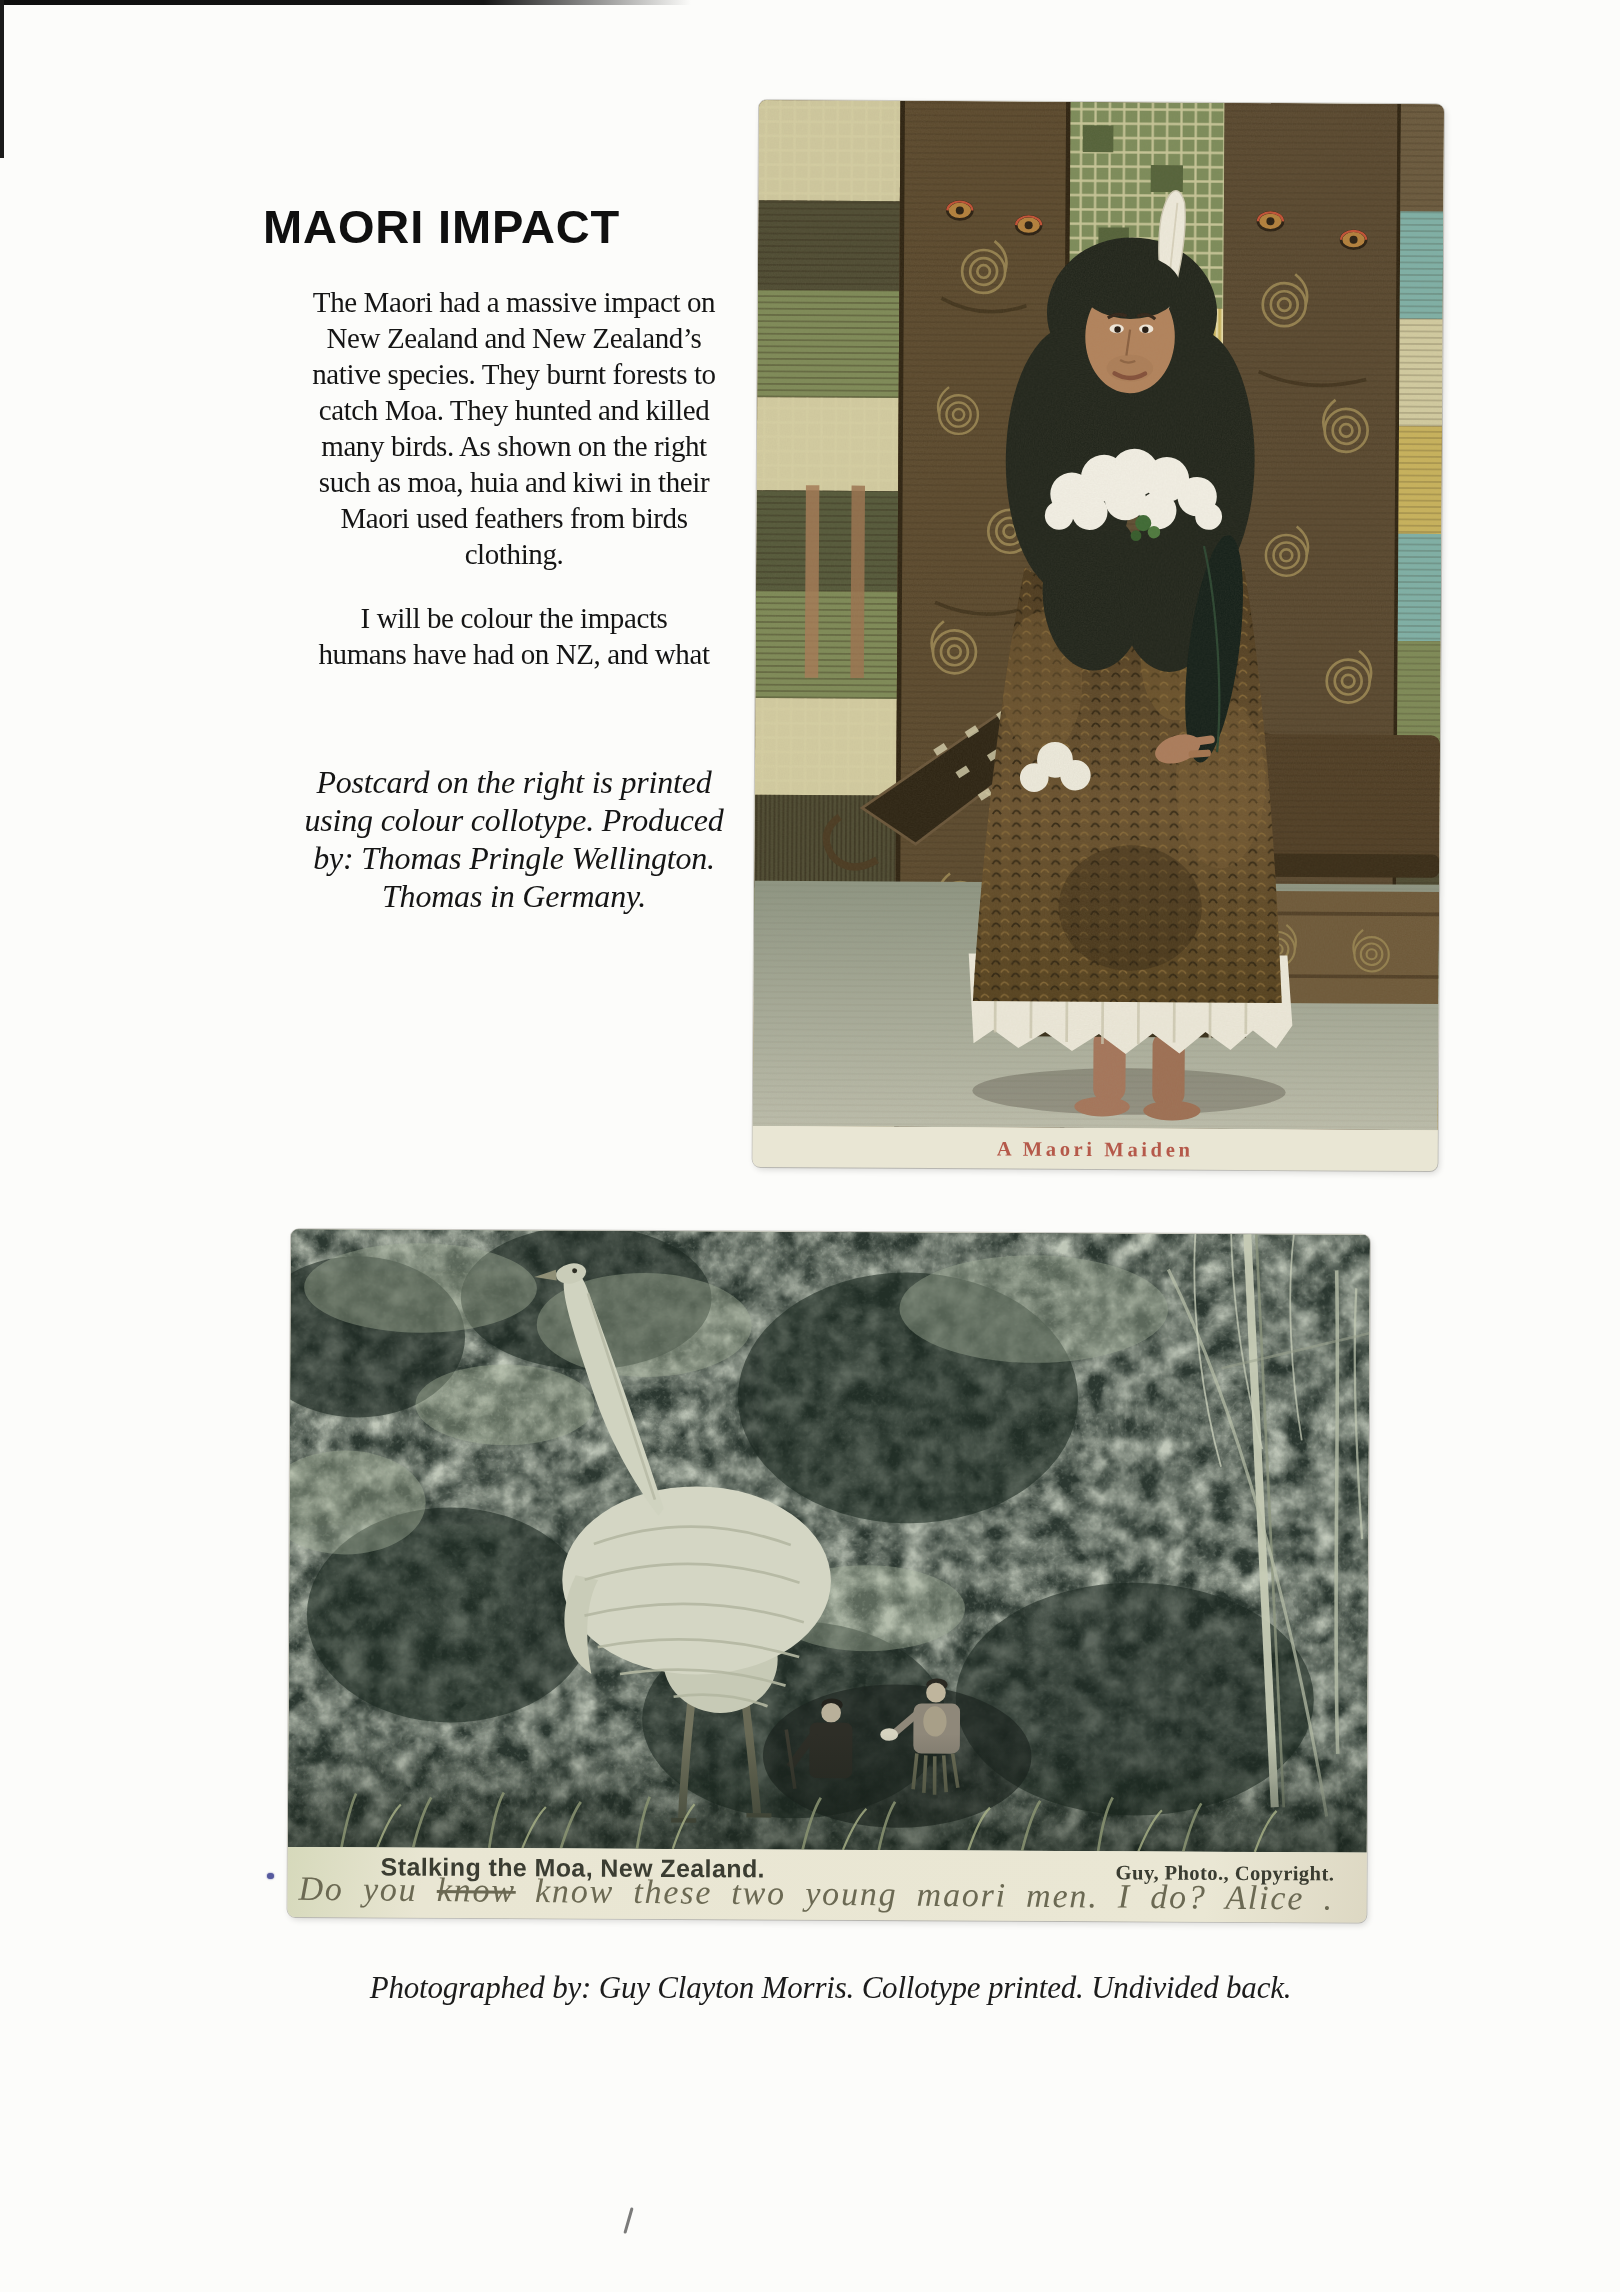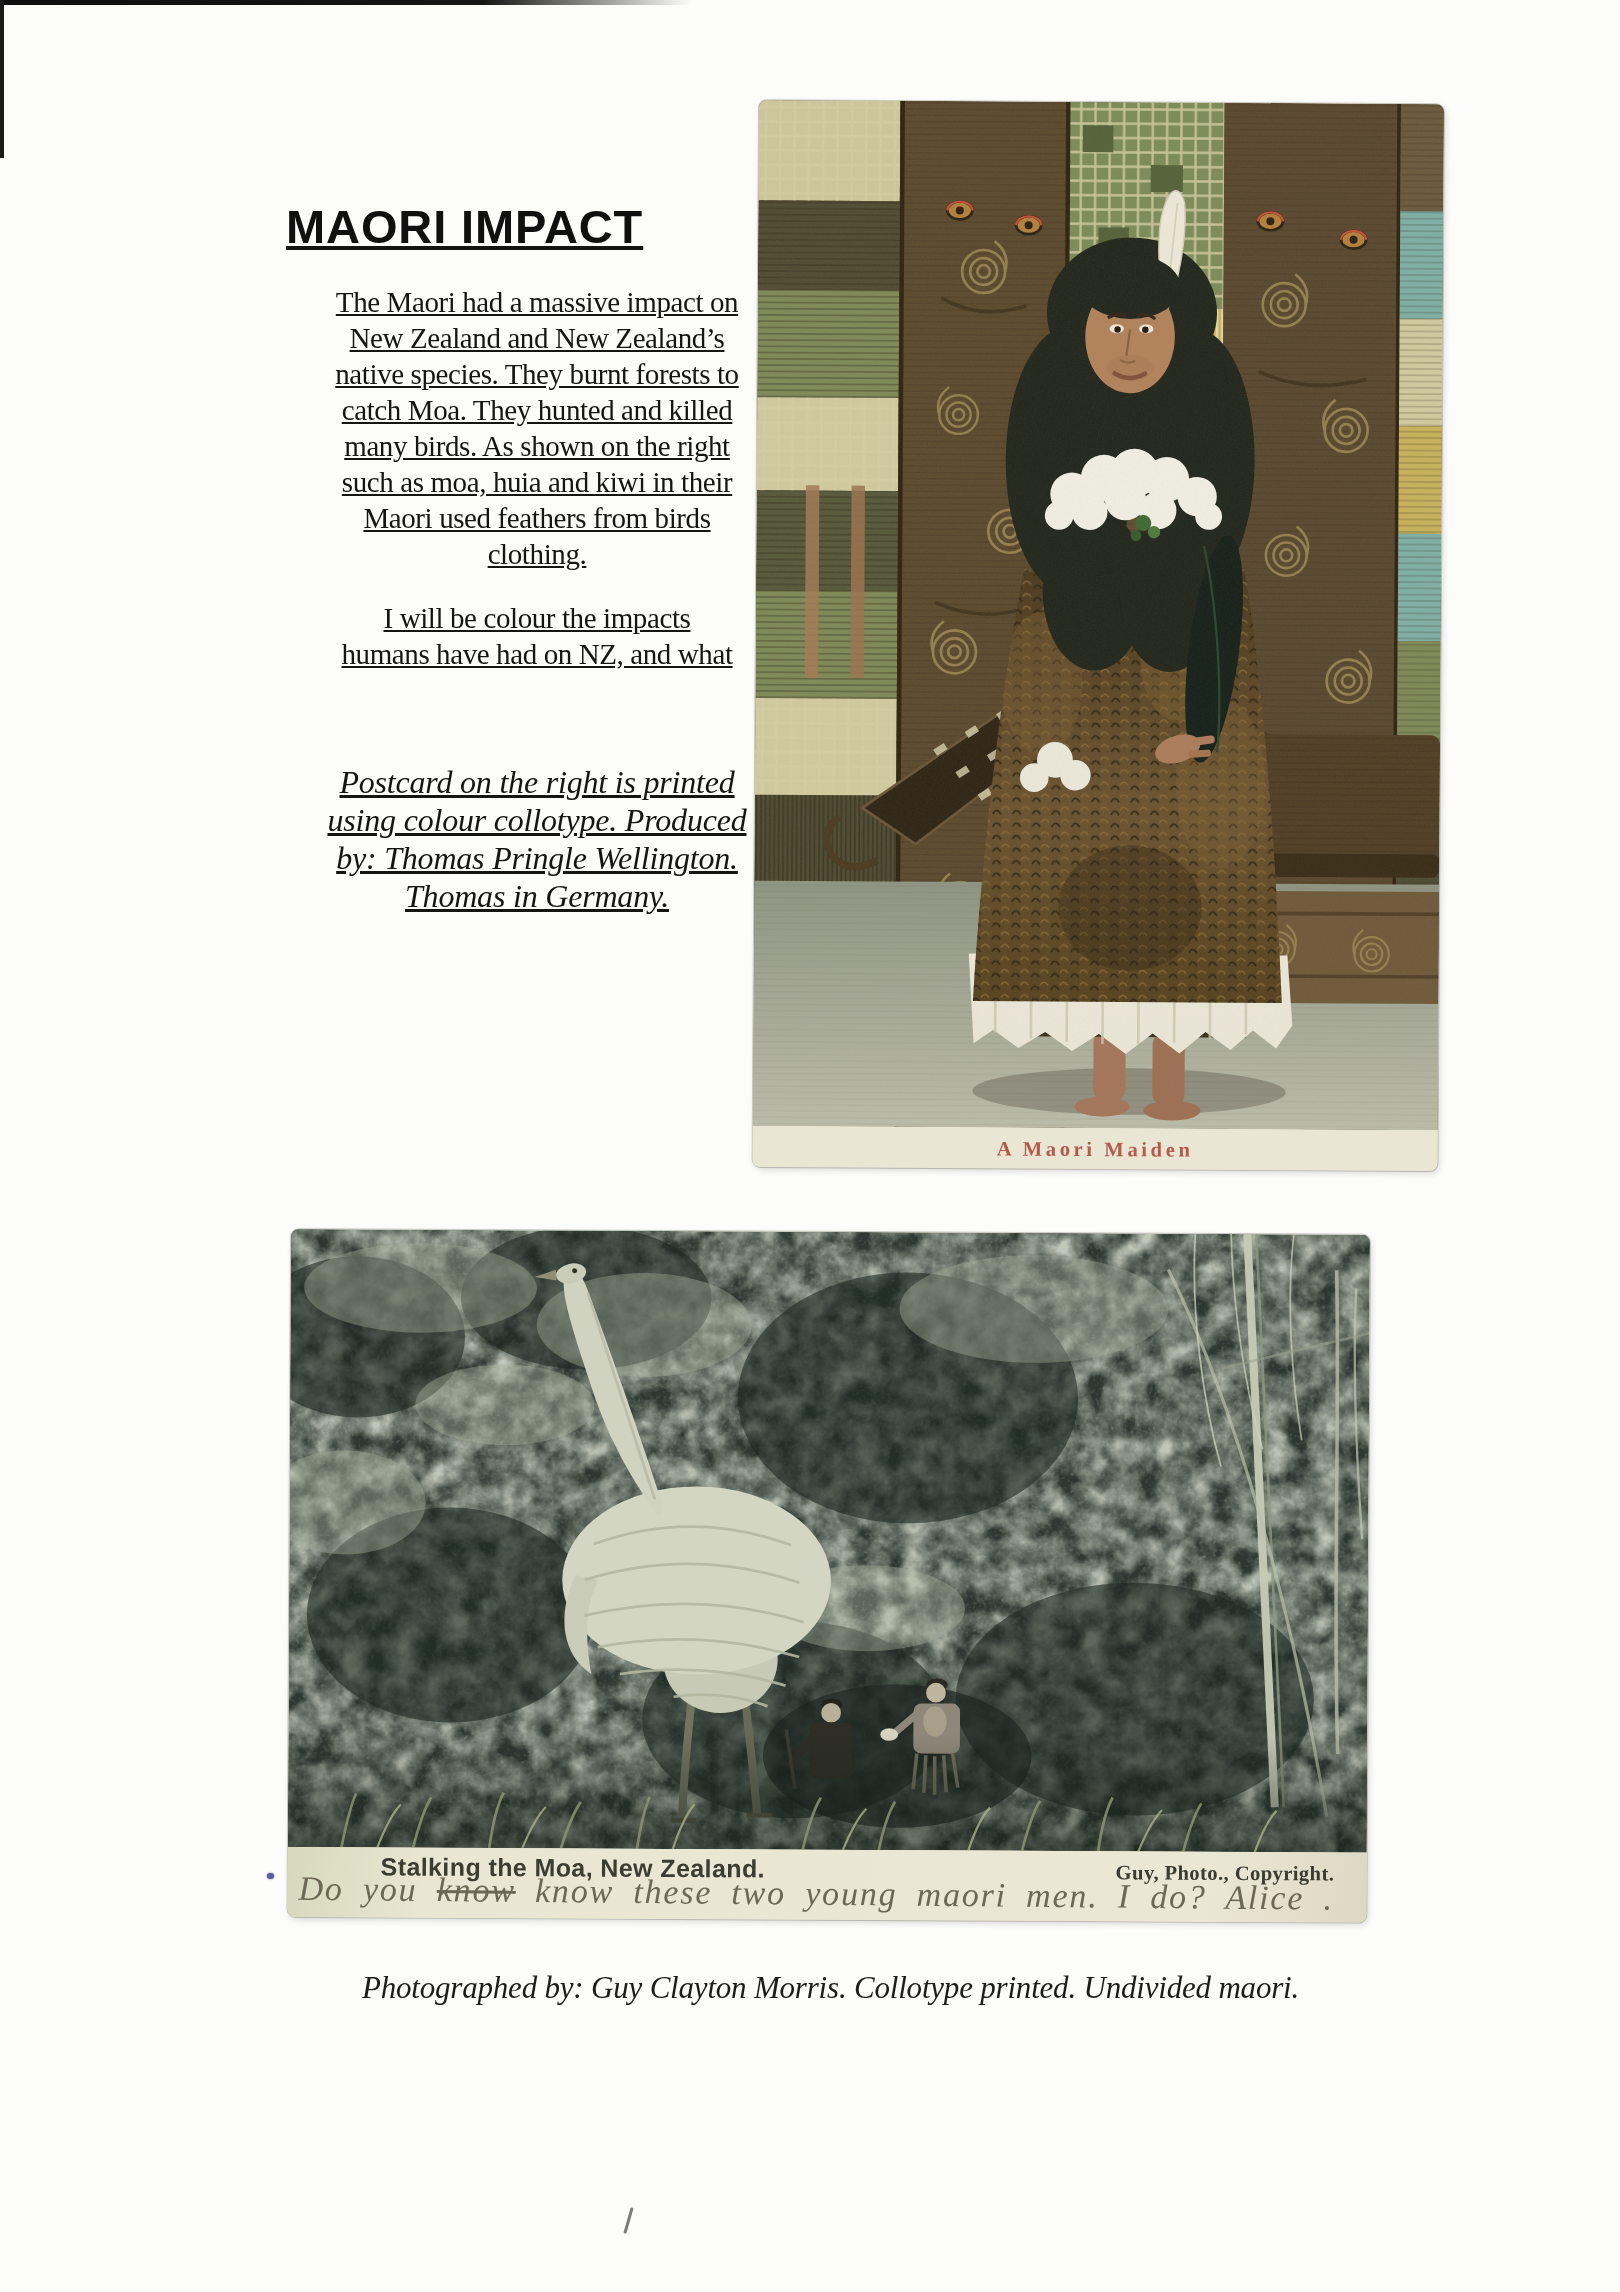--- a/index.html
+++ b/index.html
@@ -10,21 +10,21 @@
   }
   
   .scan-edge-top{position:absolute;left:0;top:0;width:691px;height:5.4px;
     background:linear-gradient(90deg,#0e0e0e 0%,#161616 70%,rgba(20,20,20,0) 100%);}
   .scan-edge-left{position:absolute;left:0;top:0;width:3.6px;height:158px;background:#1b1b1b;}
   .ink-dot{position:absolute;left:267px;top:1873px;width:7.2px;height:6.3px;border-radius:50%;
     background:#565a9e;box-shadow:0 0 1.8px #565a9e;}
   .slash-mark{position:absolute;left:627px;top:2207px;width:2.7px;height:27px;background:#5a5a5a;
     transform:rotate(16deg);border-radius:1.8px;opacity:.8;}
   
-  .text-col{position:absolute;left:286px;top:199px;width:502px;color:#151515;text-decoration:underline;}
+  .text-col{position:absolute;left:263px;top:199px;width:502px;color:#151515;}
   .page-title{margin:0 0 30px 0;font-family:"Liberation Sans",sans-serif;font-weight:700;
     font-size:47px;letter-spacing:0.9px;color:#101010;}
   .para{margin:8px;text-align:center;}
   .para .ln{font-size:29px;line-height:36px;letter-spacing:-0.4px;white-space:nowrap;}
   .para2{margin-top:28px;}
   .note{margin-top:91px;font-style:italic;}
   .note .ln{font-size:32px;line-height:38px;letter-spacing:-0.2px;white-space:nowrap;}
   
   .card{position:absolute;overflow:hidden;border-radius:8px;transform-origin:top left;
     box-shadow:0 0 0 0.9px rgba(60,55,40,.25), 1.8px 2.7px 6.3px rgba(0,0,0,.14);}
@@ -458,14 +458,14 @@
       <path d="M1080,690 q12,-34 24,-46"></path>
     </g>
   </svg>
   <div class="moa-strip">
     <span class="moa-print">Stalking the Moa, New Zealand.</span>
     <span class="moa-credit">Guy, Photo., Copyright.</span>
     <span class="moa-hand"><span>Do you </span><span class="strike">know</span><span> know these two young maori men. I do? Alice .</span></span>
   </div>
 </div>
 
-<div class="photo-credit">Photographed by: Guy Clayton Morris. Collotype printed. Undivided maori.</div>
+<div class="photo-credit">Photographed by: Guy Clayton Morris. Collotype printed. Undivided back.</div>
 
 
 </body></html>

